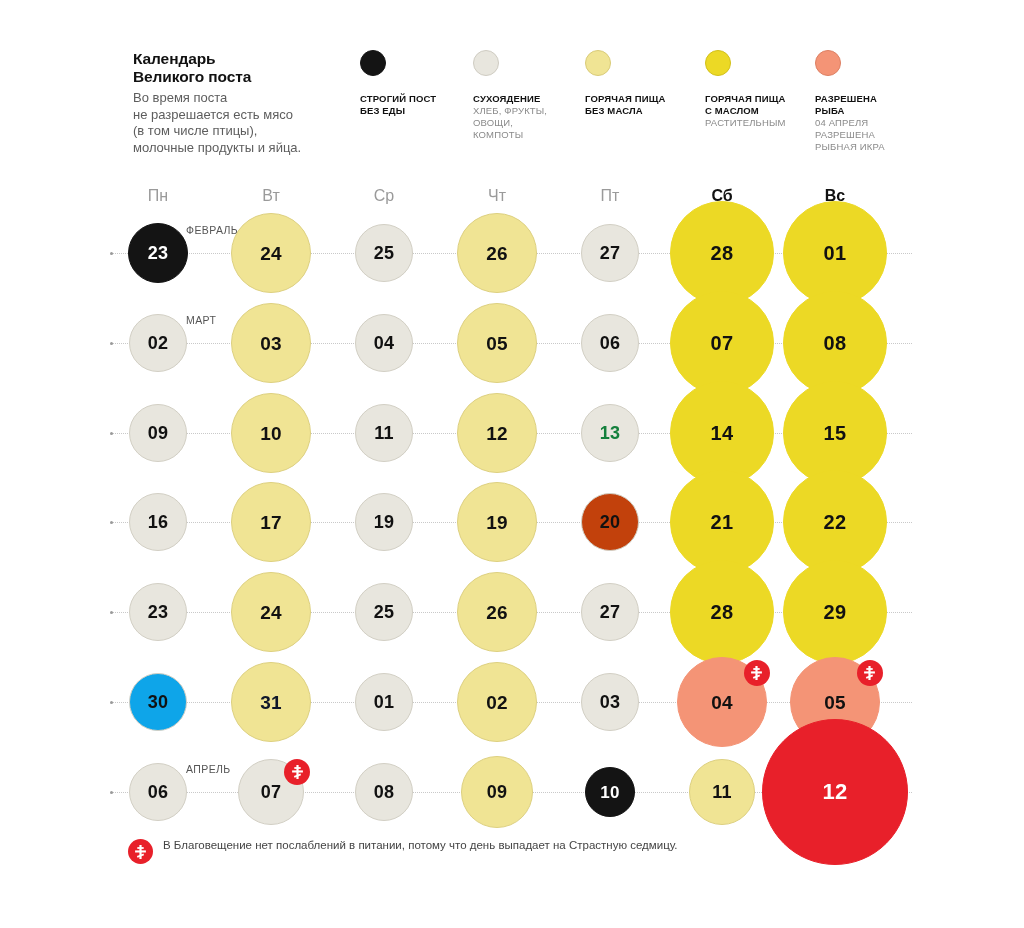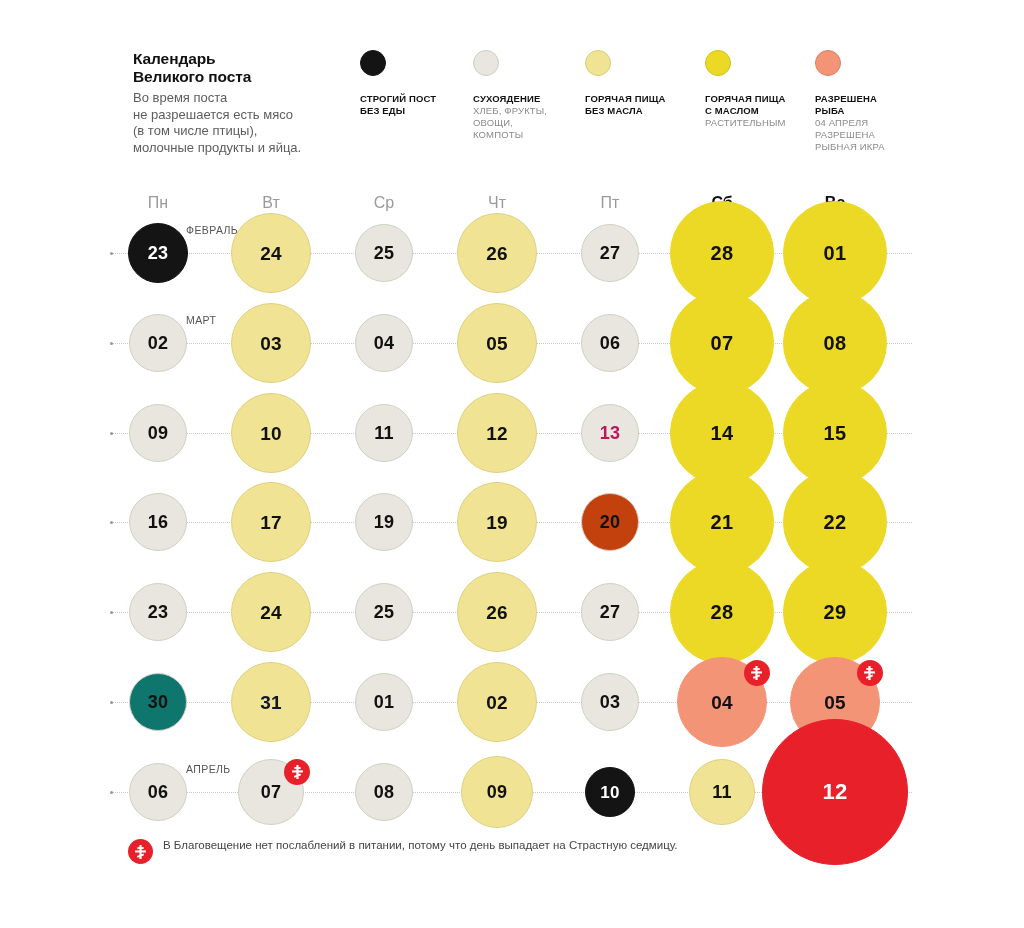--- a/index.html
+++ b/index.html
@@ -71,21 +71,21 @@
     line-height: 12px;
     letter-spacing: 0.15px;
     color: #8a8a8a;
     white-space: pre-line;
   }
 
   
   #weekdays {
     position: absolute;
     left: 0;
-    top: 193px;
+    top: 186px;
     width: 940px;
     height: 28px;
   }
   .weekday {
     position: absolute;
     top: 0;
     width: 80px;
     margin-left: -40px;
     text-align: center;
     font-size: 16px;
@@ -310,21 +310,21 @@
     </div>
     <div class="day" title="10" style="width: 80px; height: 80px; left: 231px; top: 393px; background: rgb(240, 228, 148); border: 1px solid rgb(221, 208, 128); color: rgb(17, 17, 17); font-size: 19px; z-index: 10;">
       <span class="num">10</span>
     </div>
     <div class="day" title="11" style="width: 58px; height: 58px; left: 355px; top: 404px; background: rgb(232, 230, 222); border: 1px solid rgb(210, 207, 196); color: rgb(17, 17, 17); font-size: 18px; z-index: 10;">
       <span class="num">11</span>
     </div>
     <div class="day" title="12" style="width: 80px; height: 80px; left: 457px; top: 393px; background: rgb(240, 228, 148); border: 1px solid rgb(221, 208, 128); color: rgb(17, 17, 17); font-size: 19px; z-index: 10;">
       <span class="num">12</span>
     </div>
-    <div class="day" title="13" style="width: 58px; height: 58px; left: 581px; top: 404px; background: rgb(232, 230, 222); border: 1px solid rgb(210, 207, 196); color: #be185d; font-size: 18px; z-index: 10;">
+    <div class="day" title="13" style="width: 58px; height: 58px; left: 581px; top: 404px; background: rgb(232, 230, 222); border: 1px solid rgb(210, 207, 196); color: #15803d; font-size: 18px; z-index: 10;">
       <span class="num">13</span>
     </div>
     <div class="day" title="14" style="width: 104px; height: 104px; left: 670px; top: 381px; background: rgb(236, 217, 37); border: 1px solid rgb(236, 217, 37); color: rgb(17, 17, 17); font-size: 20px; z-index: 10;">
       <span class="num">14</span>
     </div>
     <div class="day" title="15" style="width: 104px; height: 104px; left: 783px; top: 381px; background: rgb(236, 217, 37); border: 1px solid rgb(236, 217, 37); color: rgb(17, 17, 17); font-size: 20px; z-index: 10;">
       <span class="num">15</span>
     </div>
     <div class="day" title="16" style="width: 58px; height: 58px; left: 129px; top: 493px; background: rgb(232, 230, 222); border: 1px solid rgb(210, 207, 196); color: rgb(17, 17, 17); font-size: 18px; z-index: 10;">
       <span class="num">16</span>
@@ -361,21 +361,21 @@
     </div>
     <div class="day" title="27" style="width: 58px; height: 58px; left: 581px; top: 583px; background: rgb(232, 230, 222); border: 1px solid rgb(210, 207, 196); color: rgb(17, 17, 17); font-size: 18px; z-index: 10;">
       <span class="num">27</span>
     </div>
     <div class="day" title="28" style="width: 104px; height: 104px; left: 670px; top: 560px; background: rgb(236, 217, 37); border: 1px solid rgb(236, 217, 37); color: rgb(17, 17, 17); font-size: 20px; z-index: 10;">
       <span class="num">28</span>
     </div>
     <div class="day" title="29" style="width: 104px; height: 104px; left: 783px; top: 560px; background: rgb(236, 217, 37); border: 1px solid rgb(236, 217, 37); color: rgb(17, 17, 17); font-size: 20px; z-index: 10;">
       <span class="num">29</span>
     </div>
-    <div class="day" title="30" style="width: 58px; height: 58px; left: 129px; top: 673px; background: #0f766e; border: 1px solid rgb(210, 207, 196); color: rgb(17, 17, 17); font-size: 18px; z-index: 10;">
+    <div class="day" title="30" style="width: 58px; height: 58px; left: 129px; top: 673px; background: #0ea5e9; border: 1px solid rgb(210, 207, 196); color: rgb(17, 17, 17); font-size: 18px; z-index: 10;">
       <span class="num">30</span>
     </div>
     <div class="day" title="31" style="width: 80px; height: 80px; left: 231px; top: 662px; background: rgb(240, 228, 148); border: 1px solid rgb(221, 208, 128); color: #0f172a; font-size: 19px; z-index: 10;">
       <span class="num">31</span>
     </div>
     <div class="day" title="01" style="width: 58px; height: 58px; left: 355px; top: 673px; background: rgb(232, 230, 222); border: 1px solid rgb(210, 207, 196); color: rgb(17, 17, 17); font-size: 18px; z-index: 10;">
       <span class="num">01</span>
     </div>
     <div class="day" title="02" style="width: 80px; height: 80px; left: 457px; top: 662px; background: rgb(240, 228, 148); border: 1px solid rgb(221, 208, 128); color: rgb(17, 17, 17); font-size: 19px; z-index: 10;">
       <span class="num">02</span>

